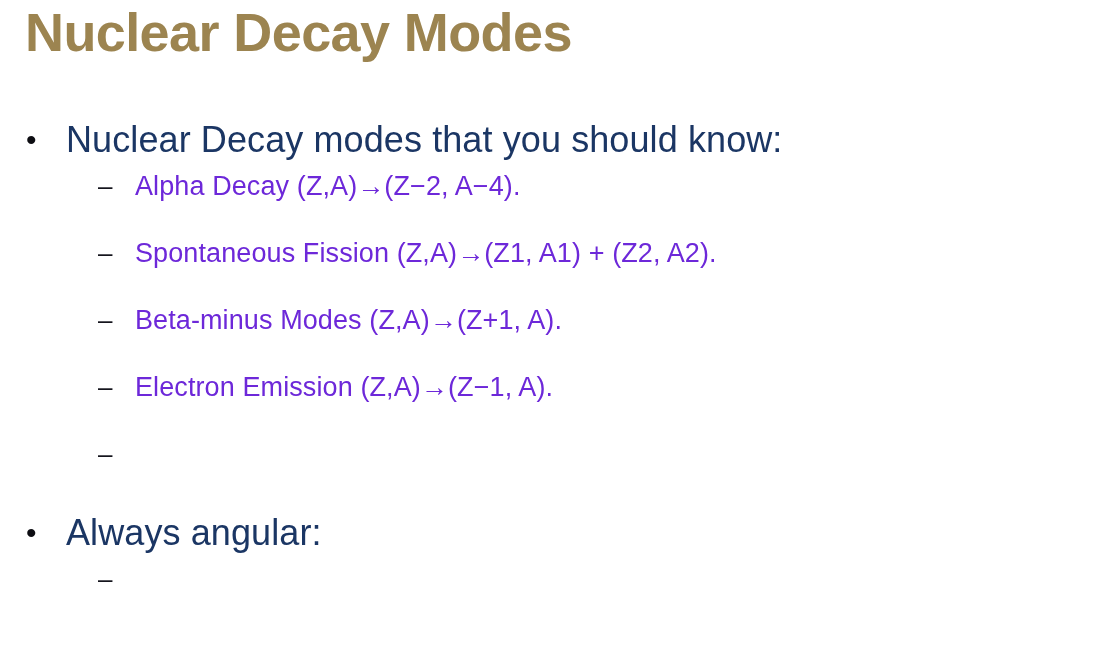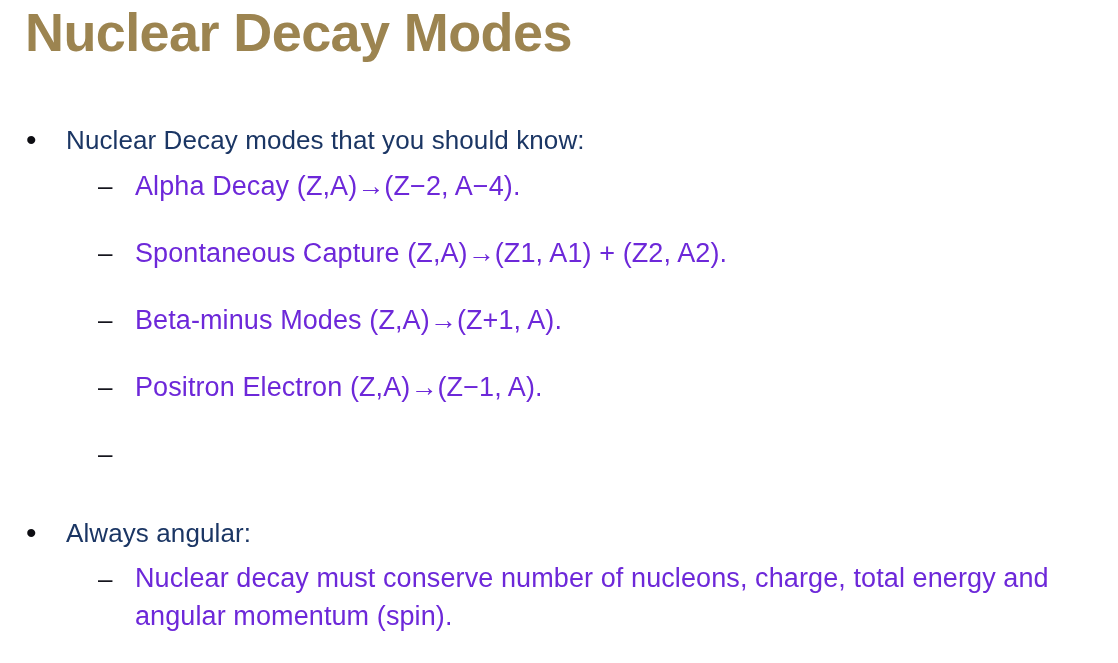--- a/index.html
+++ b/index.html
@@ -59,21 +59,21 @@
     color: #0d0d12;
     font-size: 30px;
     line-height: 44px;
     text-align: left;
     padding-left: 2px;
     box-sizing: border-box;
   }
   .l1-text {
     flex: 1 1 auto;
     color: #1b3664;
-    font-size: 26px;
+    font-size: 36px;
     line-height: 44px;
     letter-spacing: 0.1px;
     white-space: nowrap;
   }
 
   
   .l2 {
     position: relative;
     display: flex;
     align-items: flex-start;
@@ -123,43 +123,42 @@
       <span class="l1-text">Nuclear Decay modes that you should know:</span>
     </div>
 
     <div class="l2 decay-row">
       <span class="l2-marker">–</span>
       <span class="l2-text nowrap">Alpha Decay (Z,A)→(Z−2, A−4).</span>
     </div>
 
     <div class="l2 decay-row">
       <span class="l2-marker">–</span>
-      <span class="l2-text nowrap">Spontaneous Capture (Z,A)→(Z1, A1) + (Z2, A2).</span>
+      <span class="l2-text nowrap">Spontaneous Fission (Z,A)→(Z1, A1) + (Z2, A2).</span>
     </div>
 
     <div class="l2 decay-row">
       <span class="l2-marker">–</span>
       <span class="l2-text nowrap">Beta-minus Modes (Z,A)→(Z+1, A).</span>
     </div>
 
     <div class="l2 decay-row">
       <span class="l2-marker">–</span>
-      <span class="l2-text nowrap">Positron Electron (Z,A)→(Z−1, A).</span>
+      <span class="l2-text nowrap">Electron Emission (Z,A)→(Z−1, A).</span>
     </div>
 
     <div class="l2 decay-row">
       <span class="l2-marker">–</span>
     </div>
 
     <div class="gap-before-always"></div>
 
     <div class="l1">
       <span class="l1-marker">•</span>
       <span class="l1-text">Always angular:</span>
     </div>
 
     <div class="l2 wrapped">
       <span class="l2-marker">–</span>
-      <span class="l2-text">Nuclear decay must conserve number of nucleons, charge, total energy and angular momentum (spin).</span>
     </div>
 
   </div>
 </div>
 
 </body></html>

